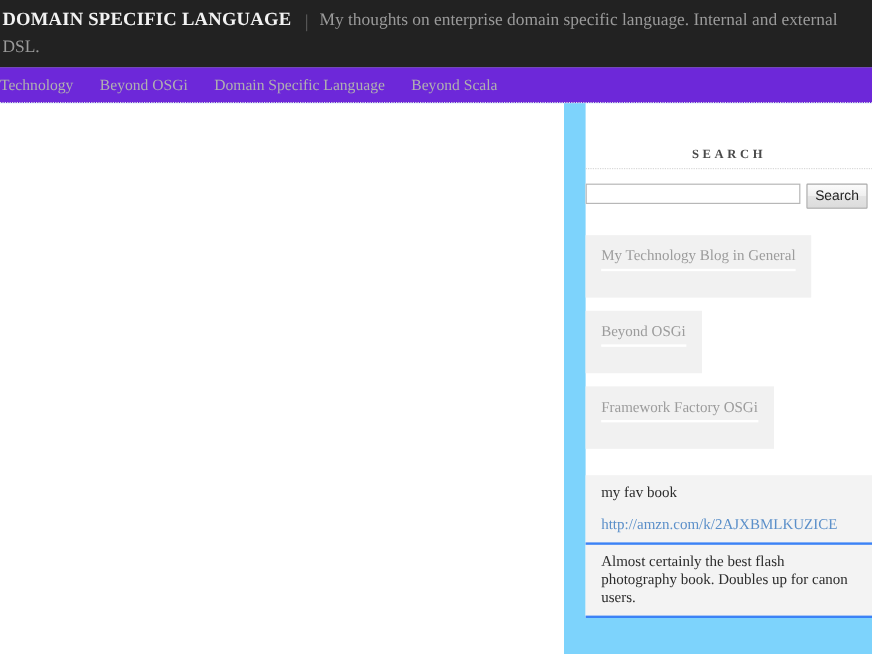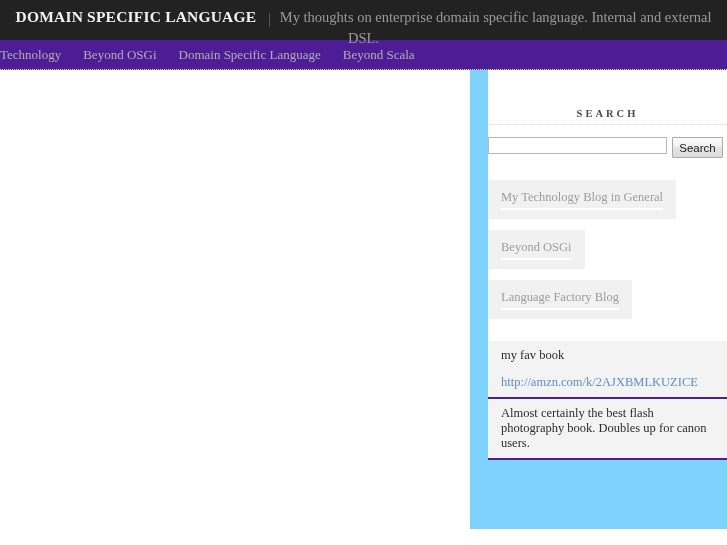--- a/index.html
+++ b/index.html
@@ -11,24 +11,23 @@
   }
   body {
     font-family: "Liberation Serif", "DejaVu Serif", serif;
     font-size: 13px;
     color: #333;
   }
 
   
   #site-header {
     background: #222222;
-    height: 40px;
+    height: 56px;
     padding: 6px 0 0 0;
     position: relative;
-    text-align: center;
   }
   #header-inner {
     padding: 0 2px;
     line-height: 21px;
   }
   #site-title {
     font-family: "Liberation Serif", "DejaVu Serif", serif;
     font-size: 15.5px;
     font-weight: bold;
     color: #f2f2f2;
@@ -46,21 +45,21 @@
   }
   #site-tagline {
     font-family: "Liberation Serif", "DejaVu Serif", serif;
     font-size: 14.5px;
     color: #9a9a9a;
     display: inline;
   }
 
   
   #site-nav {
-    background: #4c1d95;
+    background: #6d28d9;
     height: 30px;
     border-bottom: 1px dotted #e2e2e2;
     padding-left: 0;
     white-space: nowrap;
   }
   .nav-item {
     display: inline-block;
     font-family: "Liberation Serif", "DejaVu Serif", serif;
     font-size: 13px;
     color: #b0b0b0;
@@ -133,21 +132,21 @@
     border-radius: 1px;
     cursor: pointer;
     padding: 0;
   }
 
   
   #blogroll { margin-top: 22px; }
   .blogroll-item {
     display: block;
     background: #f1f1f1;
-    padding: 9px 13px 9px 13px;
+    padding: 9px 13px 22px 13px;
     margin-bottom: 11px;
     width: fit-content;
     max-width: 100%;
     text-align: right;
   }
   .blogroll-link {
     display: inline-block;
     font-family: "Liberation Serif", "DejaVu Serif", serif;
     font-size: 12.5px;
     color: #9c9c9c;
@@ -162,21 +161,21 @@
   #archives-widget { margin-top: 30px; }
 
   
   #tweets-widget {
     margin-top: 22px;
     background: #f3f3f3;
     padding: 0;
   }
   .tweet {
     padding: 7px 14px 7px 13px;
-    border-bottom: 2px solid #4c1d95;
+    border-bottom: 2px solid #3b82f6;
   }
   .tweet-text {
     font-family: "Liberation Serif", "DejaVu Serif", serif;
     font-size: 12.5px;
     color: #2c2c2c;
     line-height: 15px;
   }
   .tweet-link {
     display: block;
     font-family: "Liberation Serif", "DejaVu Serif", serif;
@@ -231,21 +230,21 @@
     </div>
 
     <div id="blogroll">
       <div class="blogroll-item">
         <a class="blogroll-link">My Technology Blog in General</a>
       </div>
       <div class="blogroll-item">
         <a class="blogroll-link">Beyond OSGi</a>
       </div>
       <div class="blogroll-item">
-        <a class="blogroll-link">Language Factory Blog</a>
+        <a class="blogroll-link">Framework Factory OSGi</a>
       </div>
     </div>
 
 
 
     <div id="tweets-widget">
 
       <div class="tweet">
         <div class="tweet-text">my fav book</div>
         <a class="tweet-link">http://amzn.com/k/2AJXBMLKUZICE</a>

